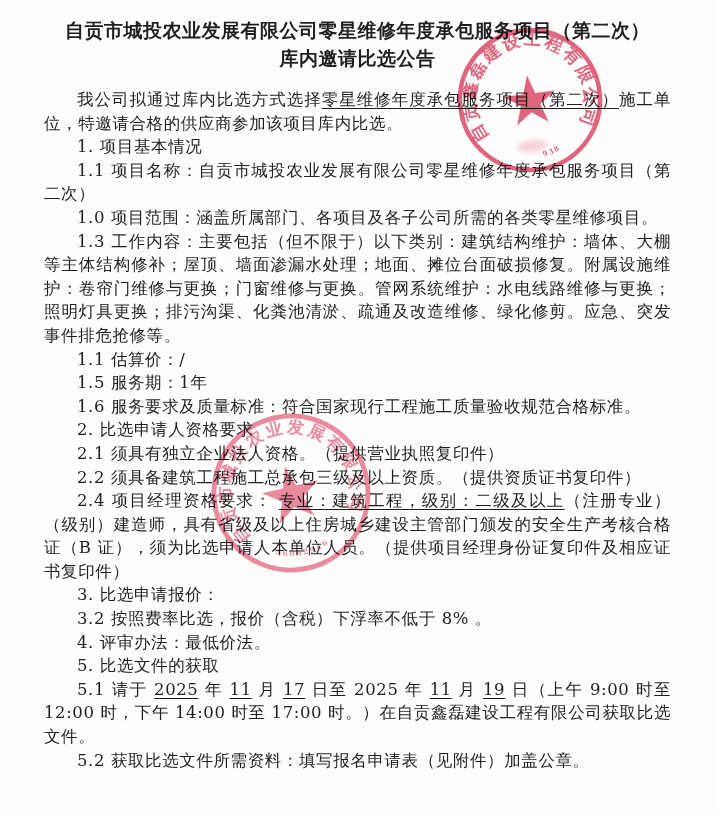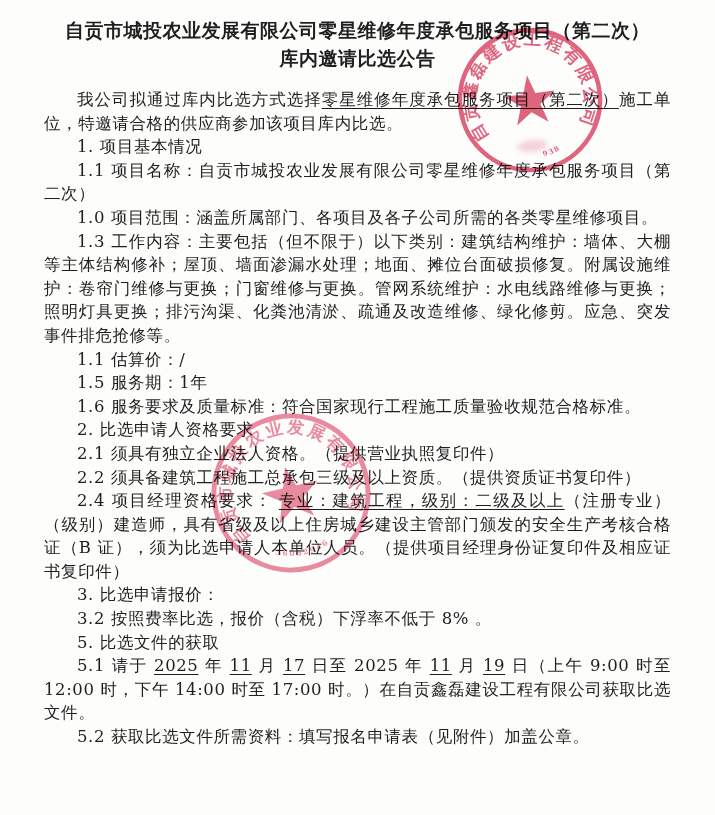--- a/index.html
+++ b/index.html
@@ -73,20 +73,21 @@
       <p><span>1.3 </span><span class="b">工作内容：</span><span>主要包括（但不限于）以下类别：建筑结构维护：墙体、大棚等主体结构修补；屋顶、墙面渗漏水处理；地面、摊位台面破损修复。附属设施维护：卷帘门维修与更换；门窗维修与更换。管网系统维护：水电线路维修与更换；照明灯具更换；排污沟渠、化粪池清淤、疏通及改造维修、绿化修剪。应急、突发事件排危抢修等。</span></p>
       <p><span>1.1 </span><span class="b">估算价：</span><span>/</span></p>
       <p><span>1.5 </span><span class="b">服务期：</span><span>1年</span></p>
       <p><span>1.6 </span><span class="b">服务要求及质量标准：</span><span>符合国家现行工程施工质量验收规范合格标准。</span></p>
       <p><span class="b">2. 比选申请人资格要求</span></p>
       <p><span>2.1 须具有独立企业法人资格。（提供营业执照复印件）</span></p>
       <p><span>2.2 须具备建筑工程施工总承包三级及以上资质。（提供资质证书复印件）</span></p>
       <p><span>2.4 </span><span class="b">项目经理资格要求：</span><span> </span><span class="u">专业：建筑工程，级别：二级及以上</span><span>（注册专业）（级别）建造师，具有省级及以上住房城乡建设主管部门颁发的安全生产考核合格证（B 证），须为比选申请人本单位人员。（提供项目经理身份证复印件及相应证书复印件）</span></p>
       <p><span class="b">3. 比选申请报价：</span></p>
       <p><span>3.2 按照费率比选，报价（含税）下浮率不低于 8% 。</span></p>
+      <p><span class="b">4. 评审办法：</span><span>最低价法。</span></p>
       <p><span class="b">5. 比选文件的获取</span></p>
       <p><span>5.1 请于 </span><span class="u">2025</span><span> 年 </span><span class="u">11</span><span> 月 </span><span class="u">17</span><span> 日至 2025 年 </span><span class="u">11</span><span> 月 </span><span class="u">19</span><span> 日（上午 9:00 时至 12:00 时，下午 14:00 时至 17:00 时。）在自贡鑫磊建设工程有限公司获取比选文件。</span></p>
       <p><span>5.2 </span><span class="b">获取比选文件所需资料：</span><span>填写报名申请表（见附件）加盖公章。</span></p>
     </div>
 
   <svg class="stamp stamp-top" width="150" height="150" viewBox="0 0 150 150" style="color: rgb(221, 79, 109);">
     <defs>
       <path id="arc-top-text" d="M 29.95 106.6 A 55 55 0 1 1 120.05 106.6" fill="none"></path>
       <path id="arc-top-serial" d="M 48.7 126.7 A 58 58 0 0 0 101.3 126.7" fill="none"></path>
     </defs>

